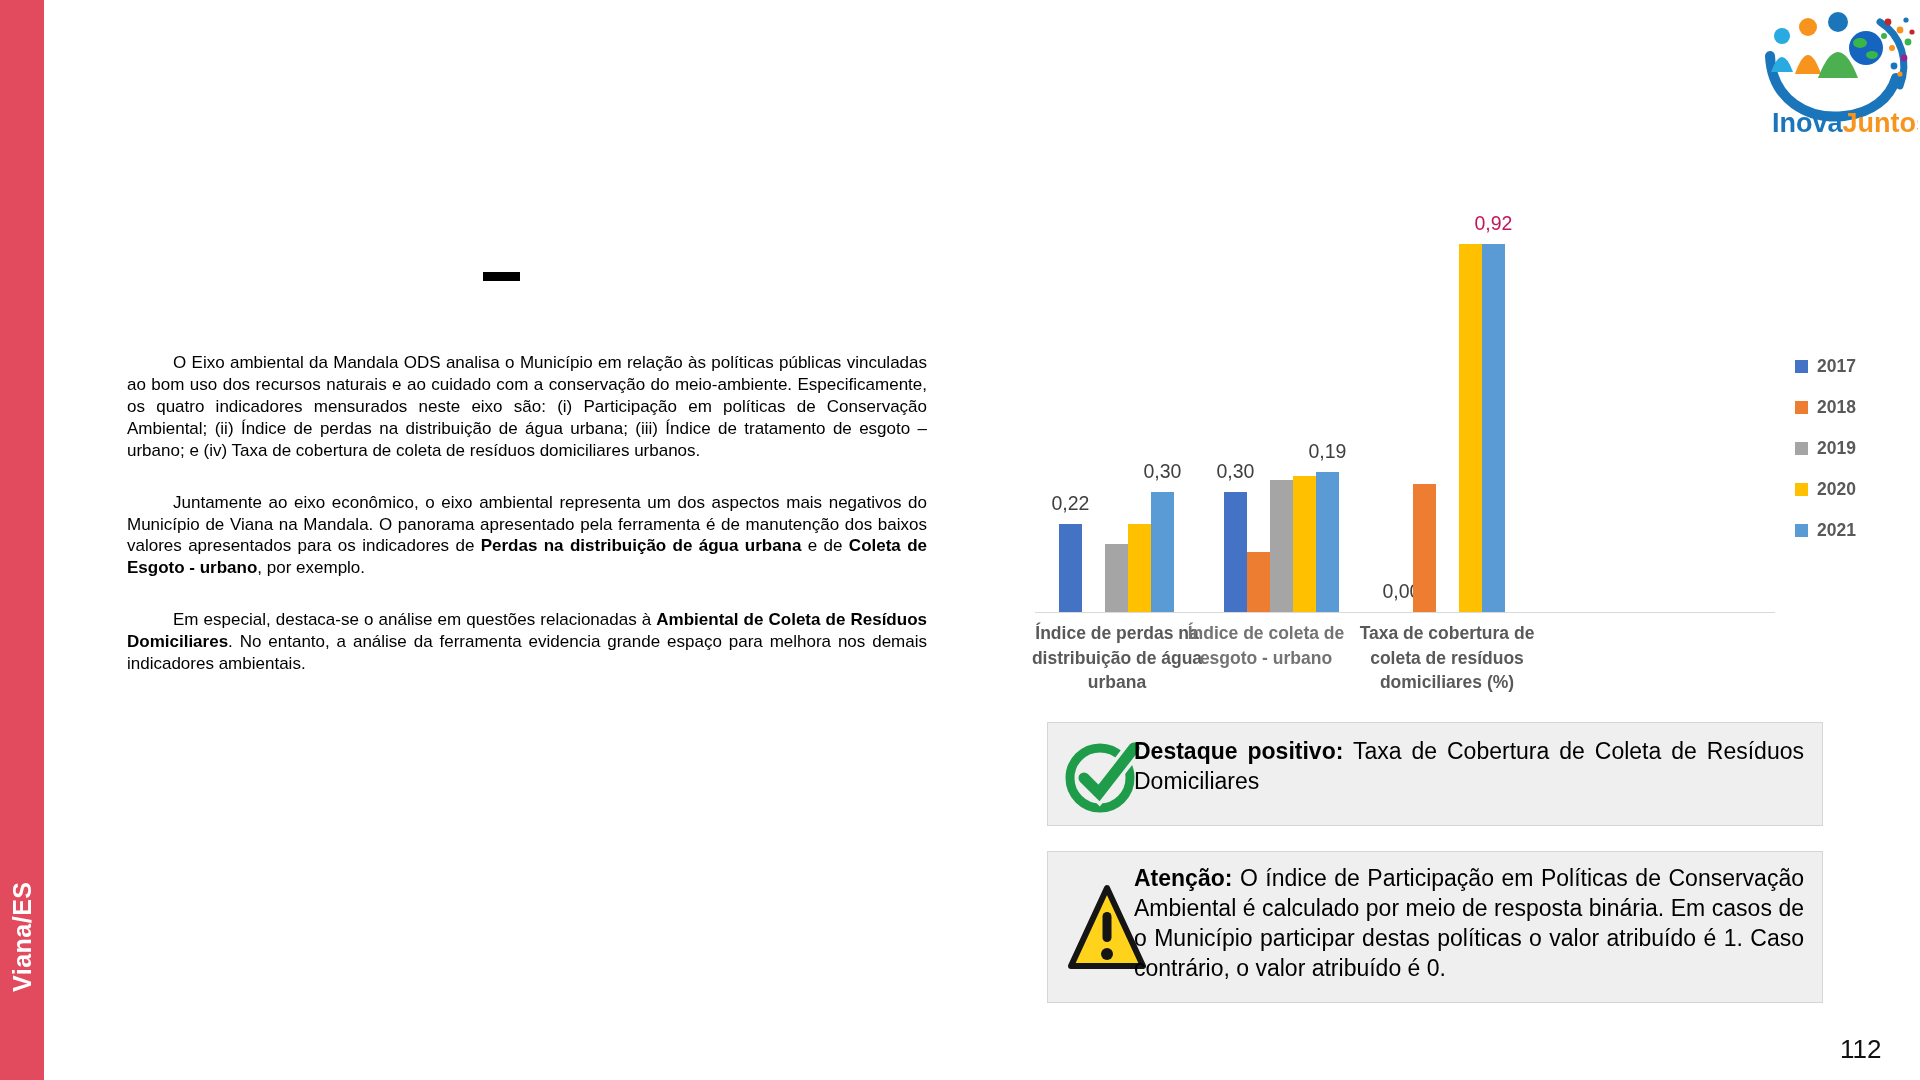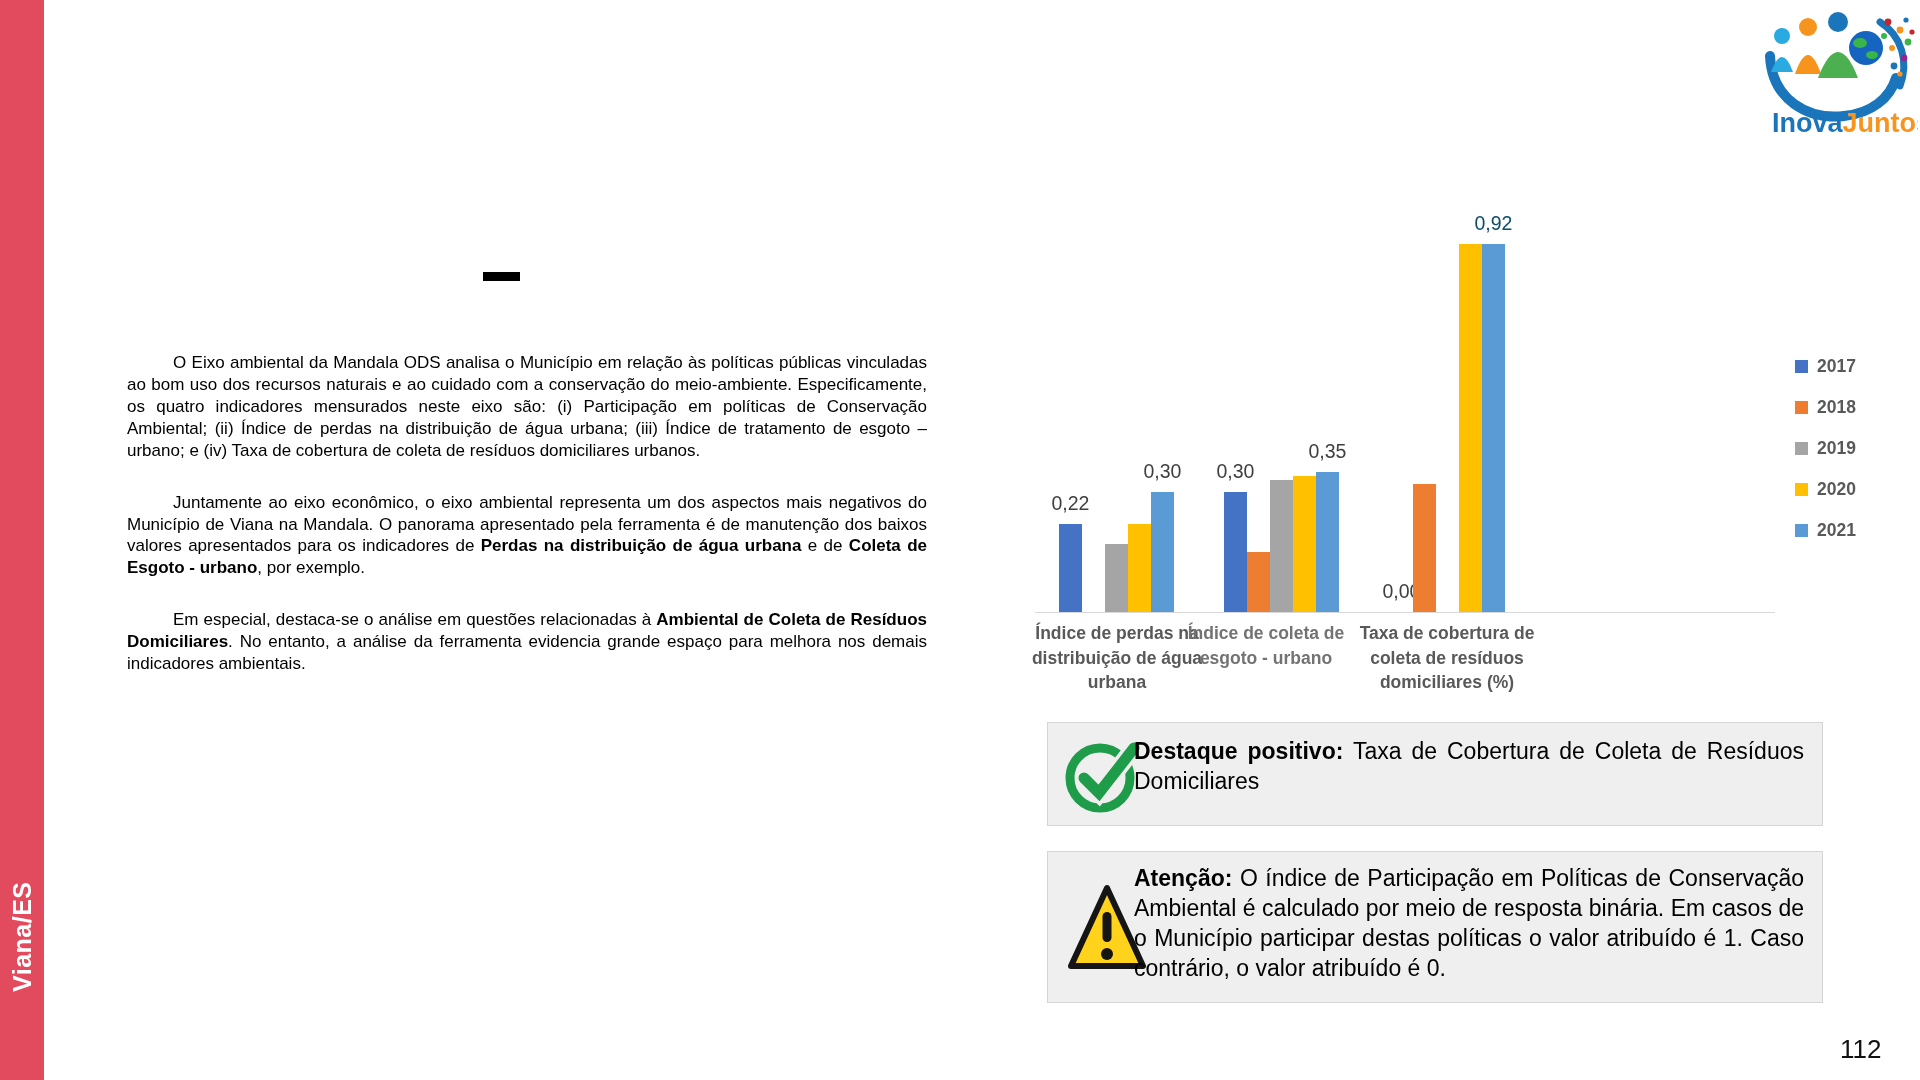--- a/index.html
+++ b/index.html
@@ -77,23 +77,23 @@
       <div class="bar" style="left: 212px; height: 60px; background: rgb(237, 125, 49);"></div>
       <div class="bar" style="left: 378px; height: 128px; background: rgb(237, 125, 49);"></div>
       <div class="bar" style="left: 70px; height: 68px; background: rgb(165, 165, 165);"></div>
       <div class="bar" style="left: 235px; height: 132px; background: rgb(165, 165, 165);"></div>
       <div class="bar" style="left: 93px; height: 88px; background: rgb(255, 192, 0);"></div>
       <div class="bar" style="left: 258px; height: 136px; background: rgb(255, 192, 0);"></div>
       <div class="bar" style="left: 424px; height: 368px; background: rgb(255, 192, 0);"></div>
       <div class="bar" style="left: 116px; height: 120px; background: rgb(91, 155, 213);"></div>
       <div class="bar-label" style="left: 95.5px; bottom: 129px; color: rgb(63, 63, 63);">0,30</div>
       <div class="bar" style="left: 281px; height: 140px; background: rgb(91, 155, 213);"></div>
-      <div class="bar-label" style="left: 260.5px; bottom: 149px; color: rgb(63, 63, 63);">0,35</div>
+      <div class="bar-label" style="left: 260.5px; bottom: 149px; color: rgb(63, 63, 63);">0,19</div>
       <div class="bar" style="left: 447px; height: 368px; background: rgb(91, 155, 213);"></div>
-      <div class="bar-label" style="left: 426.5px; bottom: 377px; color: #0c4a6e;">0,92</div>
+      <div class="bar-label" style="left: 426.5px; bottom: 377px; color: #be185d;">0,92</div>
     </div>
   <div class="chart-categories">
       <div class="cat-label" style="left: -25px; color: rgb(89, 89, 89);">Índice de perdas na distribuição de água urbana</div>
       <div class="cat-label" style="left: 124px; color: #737373;">Índice de coleta de esgoto - urbano</div>
       <div class="cat-label" style="left: 305px; color: rgb(89, 89, 89);">Taxa de cobertura de coleta de resíduos domiciliares (%)</div>
     </div>
   <div class="legend">
       <div class="legend-item">
         <span class="legend-swatch" style="background: rgb(68, 114, 196);"></span>
         <span>2017</span>

